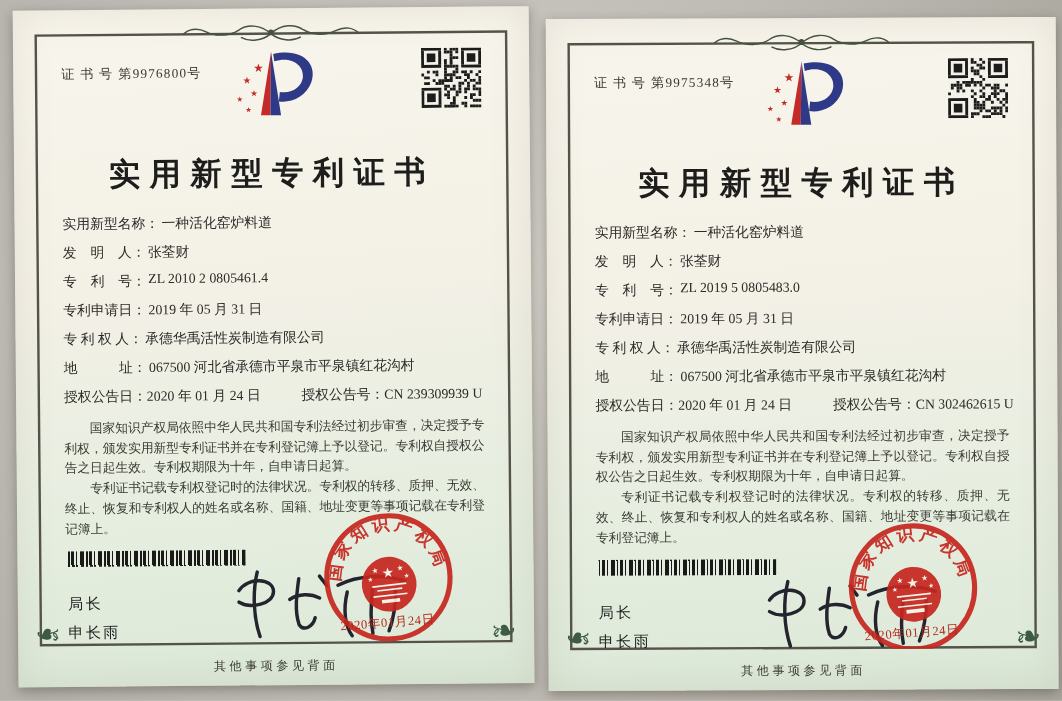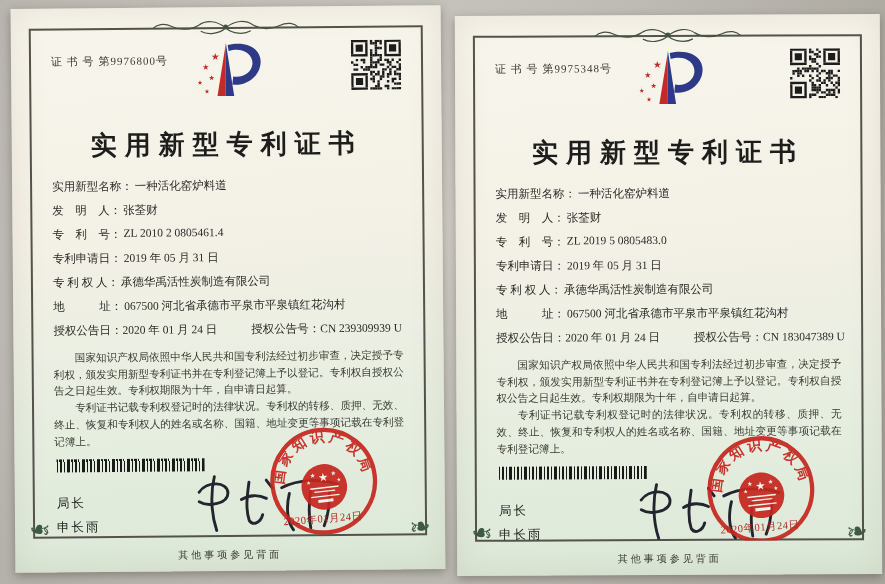--- a/index.html
+++ b/index.html
@@ -518,21 +518,21 @@
         <div class="frow">
             <span class="flabel">专 利 权 人：</span>
             <span class="fvalue">承德华禹活性炭制造有限公司</span>
           </div>
         <div class="frow">
             <span class="flabel">地　　　址：</span>
             <span class="fvalue">067500 河北省承德市平泉市平泉镇红花沟村</span>
           </div>
         <div class="frow grant-row">
           <span><span>授权公告日：</span><span>2020 年 01 月 24 日</span></span>
-          <span><span>授权公告号：</span><span>CN 183047389 U</span></span>
+          <span><span>授权公告号：</span><span>CN 302462615 U</span></span>
         </div>
       </div>
 
       <div class="legal">
         <p>国家知识产权局依照中华人民共和国专利法经过初步审查，决定授予专利权，颁发实用新型专利证书并在专利登记簿上予以登记。专利权自授权公告之日起生效。专利权期限为十年，自申请日起算。</p>
         <p>专利证书记载专利权登记时的法律状况。专利权的转移、质押、无效、终止、恢复和专利权人的姓名或名称、国籍、地址变更等事项记载在专利登记簿上。</p>
       </div>
 
       <div class="cert-bottom">
         <div class="barcode"></div>

